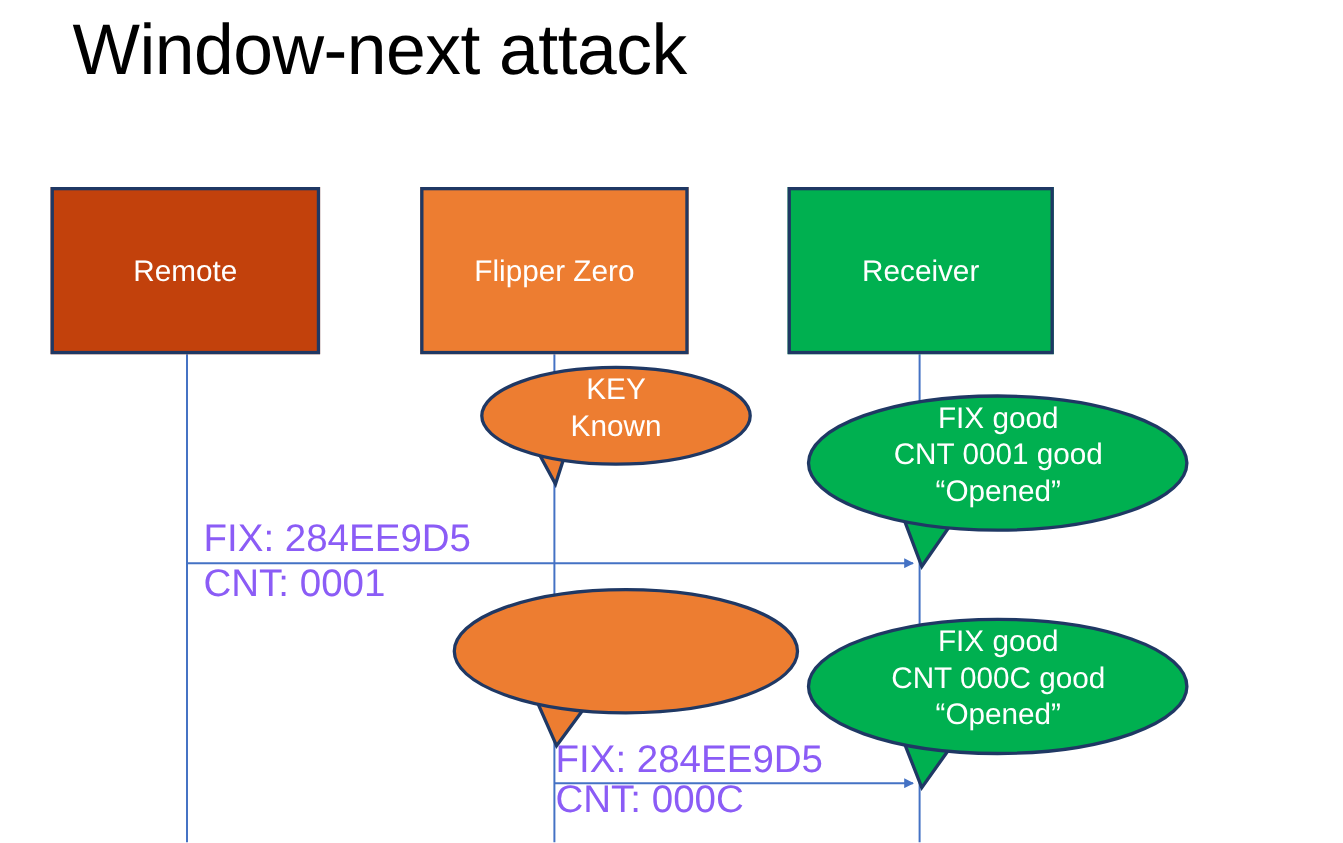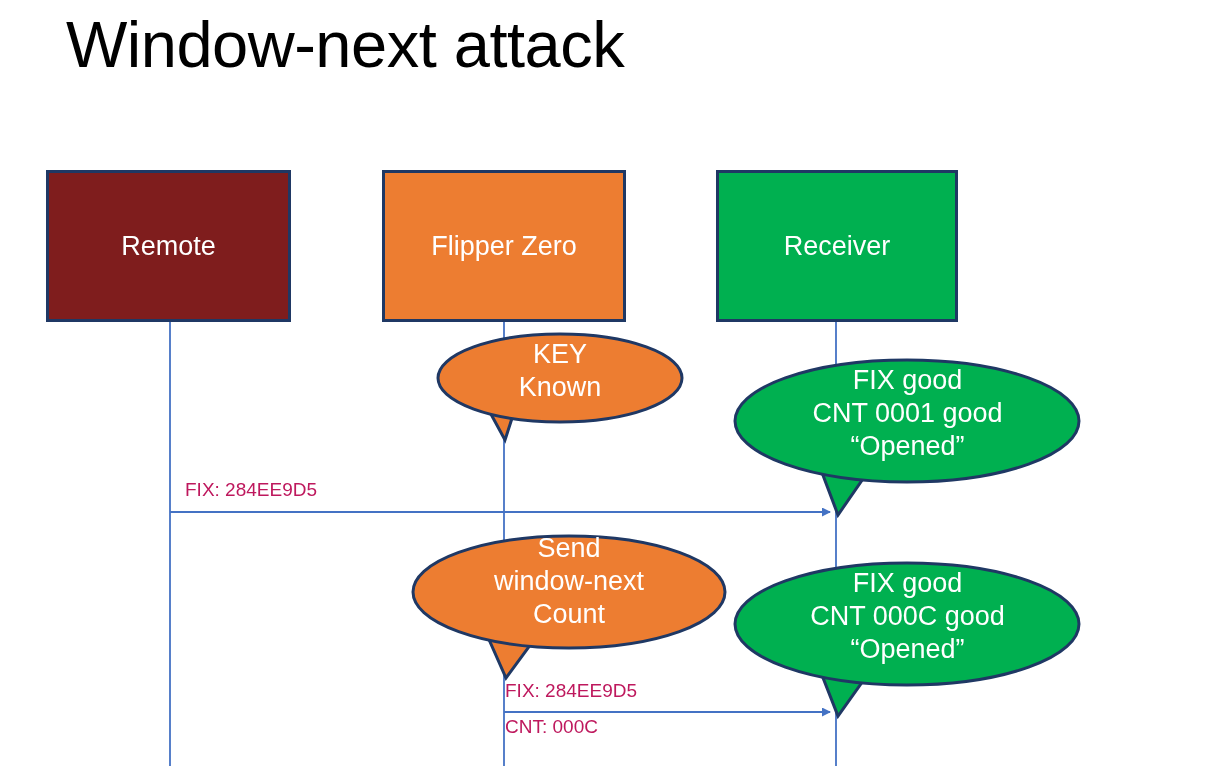--- a/index.html
+++ b/index.html
@@ -54,21 +54,21 @@
     align-items: center;
     justify-content: center;
   }
   .actor-label {
     color: #ffffff;
     font-size: 27px;
     line-height: 32px;
     text-align: center;
     white-space: nowrap;
   }
-  #actor-remote   { left: 46px;  top: 170px; width: 245px; height: 152px; background: #7f1d1d; }
+  #actor-remote   { left: 46px;  top: 170px; width: 245px; height: 152px; background: #c2410c; }
   #actor-flipper  { left: 382px; top: 170px; width: 244px; height: 152px; background: #ED7D31; }
   #actor-receiver { left: 716px; top: 170px; width: 242px; height: 152px; background: #00B050; }
 
   
   .callout-text {
     position: absolute;
     color: #ffffff;
     font-size: 27px;
     line-height: 33px;
     text-align: center;
@@ -76,23 +76,23 @@
     pointer-events: none;
   }
   #callout-key-text     { left: 437px; top: 338px; width: 246px; text-align: center; }
   #callout-send-text    { left: 413px; top: 532px; width: 312px; }
   #callout-fix1-text    { left: 735px; top: 364px; width: 345px; }
   #callout-fix2-text    { left: 735px; top: 567px; width: 345px; }
 
   
   .msg-label {
     position: absolute;
-    font-size: 19px;
+    font-size: 35px;
     line-height: 34px;
-    color: #be185d;
+    color: #8b5cf6;
     white-space: nowrap;
   }
   #msg1-fix { left: 185px; top: 473px; }
   #msg1-cnt { left: 185px; top: 514px; }
   #msg2-fix { left: 505px; top: 674px; }
   #msg2-cnt { left: 505px; top: 710px; }
 </style>
 </head>
 <body>
 
@@ -150,26 +150,24 @@
     <span class="actor-label">Flipper Zero</span>
   </div>
 
   <div class="callout-text" id="callout-key-text">KEY
 Known</div>
 
   <div class="callout-text" id="callout-fix1-text">FIX good
 CNT 0001 good
 “Opened”</div>
 
-  <div class="callout-text" id="callout-send-text">Send
-window-next
-Count</div>
 
   <div class="callout-text" id="callout-fix2-text">FIX good
 CNT 000C good
 “Opened”</div>
 
   <div class="msg-label" id="msg1-fix">FIX: 284EE9D5</div>
+  <div class="msg-label" id="msg1-cnt">CNT: 0001</div>
 
   <div class="msg-label" id="msg2-fix">FIX: 284EE9D5</div>
   <div class="msg-label" id="msg2-cnt">CNT: 000C</div>
 
 </div>
 
 </body></html>

